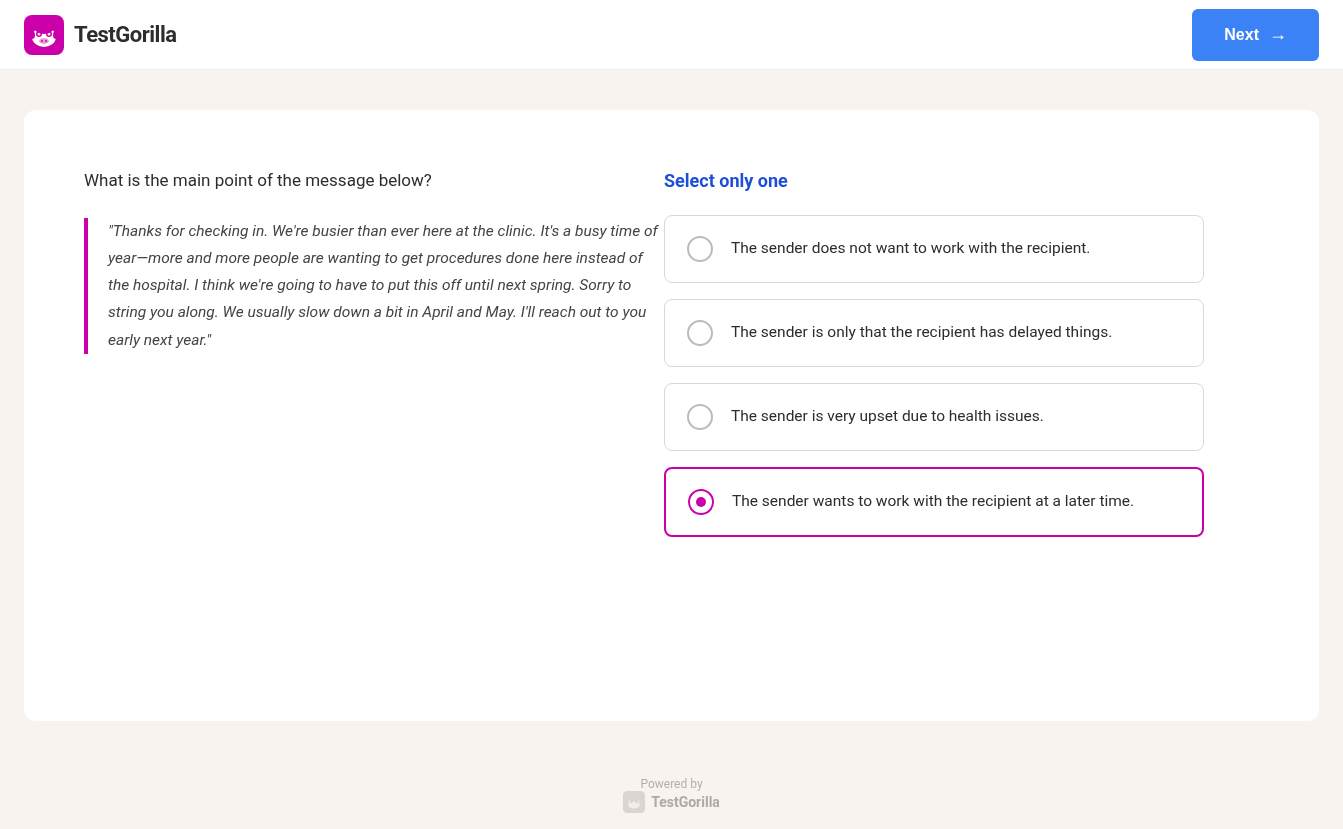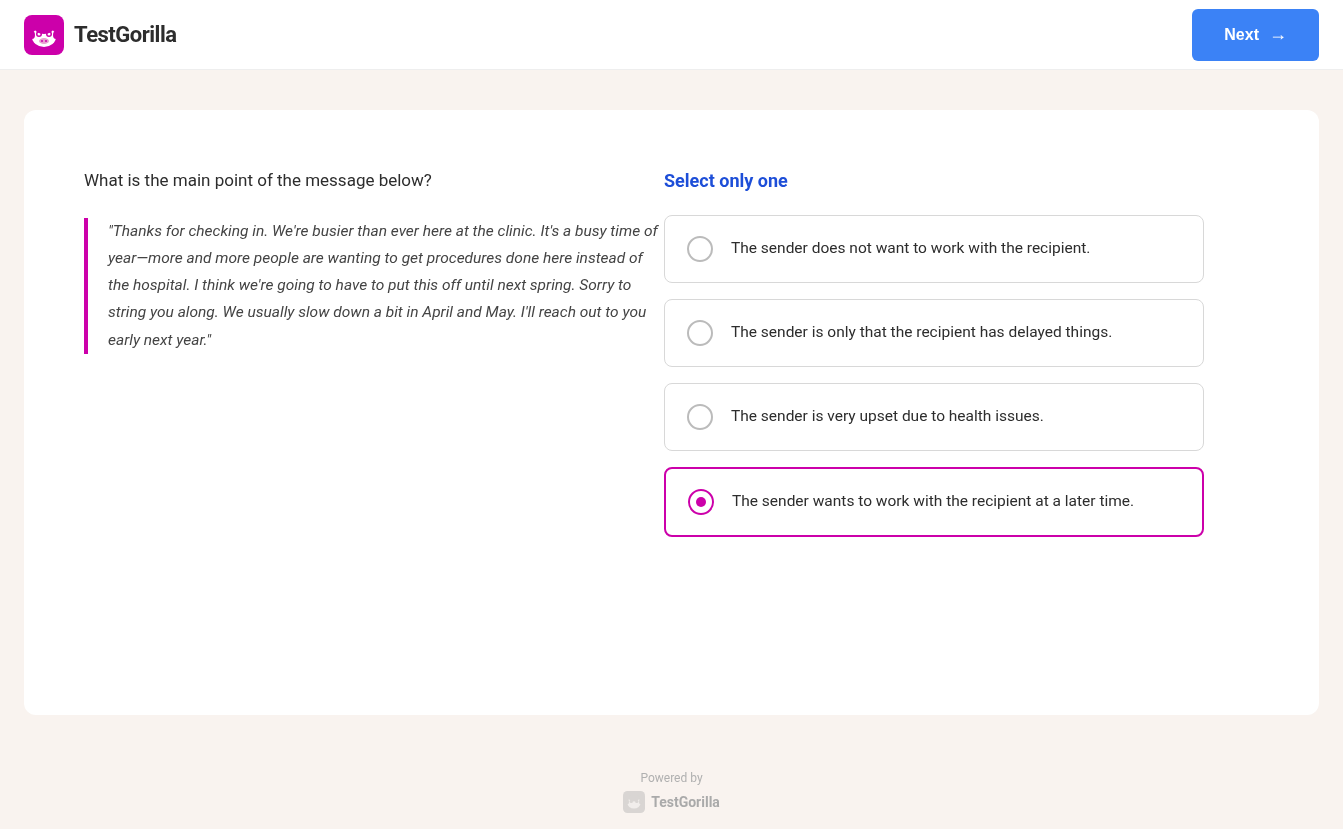--- a/index.html
+++ b/index.html
@@ -180,21 +180,20 @@
       line-height: 1.4;
     }
 
     
     .footer {
       display: flex;
       justify-content: center;
       align-items: center;
       padding: 16px;
       flex-direction: column;
-      gap: 6px;
     }
 
     .powered-by-label {
       font-size: 12px;
       color: #b0b0b0;
     }
 
     .footer-logo-area {
       display: flex;
       align-items: center;

